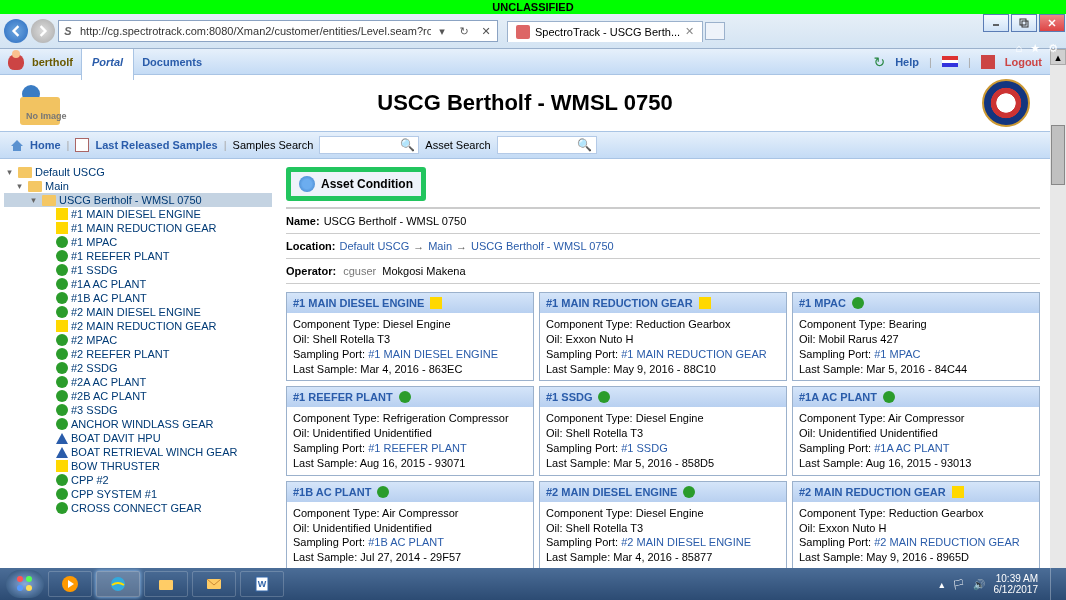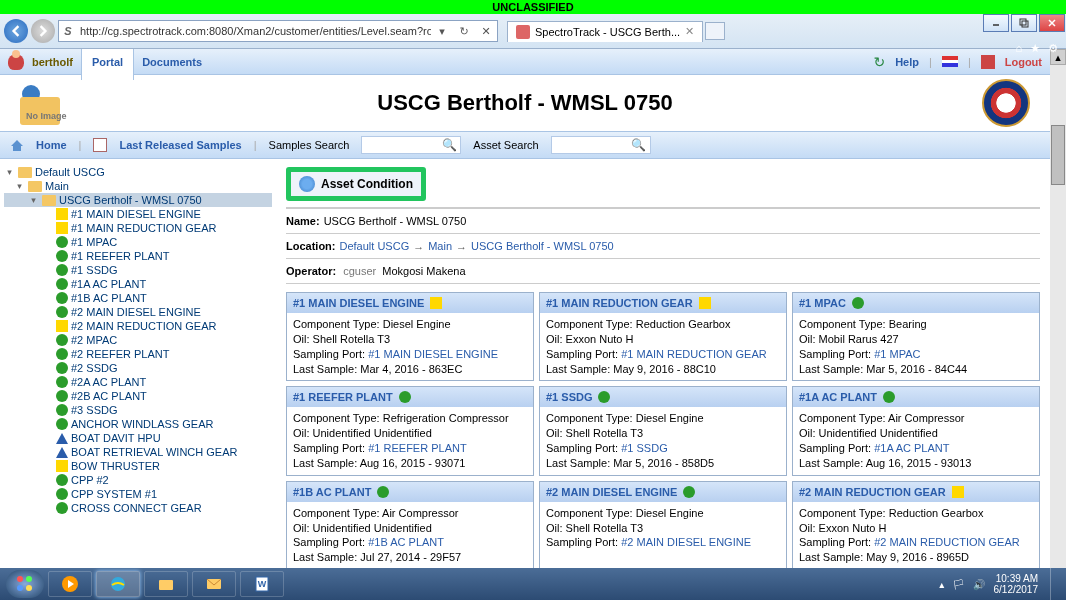--- a/index.html
+++ b/index.html
@@ -31,38 +31,38 @@
 .content-area { display: flex; height: 540px; }
 .scroll-right { width: 16px; background: #e8e8e8; display: flex; flex-direction: column; }
 .scroll-arrow { height: 16px; background: #d0d0d0; border: 1px solid #aaa; display: flex; align-items: center; justify-content: center; cursor: pointer; }
 .scroll-thumb { height: 60px; background: #c0c0c0; border: 1px solid #888; margin: 60px 1px 0; }
 
 .page { flex: 1; overflow: hidden; }
 .app-top-bar { background: linear-gradient(#e6f0fb,#c4dbf5); height: 26px; display: flex; align-items: center; padding: 0 8px; gap: 8px; border-bottom: 1px solid #a9c4e4; }
 .user-icon { width: 16px; height: 16px; background: #c44; border-radius: 50% 50% 40% 40%; position: relative; }
 .user-icon::before { content: ''; position: absolute; top: -4px; left: 4px; width: 8px; height: 8px; background: #fac090; border-radius: 50%; }
 .username { color: #6a5a00; font-weight: bold; cursor: pointer; }
-.portal-tab { background: #fff; padding: 12px 10px; border: 1px solid #a9c4e4; border-bottom: none; color: #2a5caa; font-weight: bold; cursor: pointer; }
+.portal-tab { background: #fff; padding: 12px 10px; border: 1px solid #a9c4e4; border-bottom: none; color: #2a5caa; font-weight: bold; cursor: pointer; font-style: italic; }
 .docs-link { color: #2a5caa; font-weight: bold; cursor: pointer; }
 .top-right { margin-left: auto; display: flex; align-items: center; gap: 10px; }
 .refresh-icon { color: #2a8844; font-size: 14px; cursor: pointer; }
 .help-link { color: #2a5caa; font-weight: bold; cursor: pointer; }
 .flag { width: 16px; height: 11px; background: linear-gradient(#d33 0 33%, #fff 33% 66%, #33d 66%); cursor: pointer; }
 .logout-icon { width: 14px; height: 14px; background: #c44; cursor: pointer; }
 .logout-text { color: #c44; font-weight: bold; cursor: pointer; }
 
 .page-header { display: flex; align-items: center; padding: 4px 20px; gap: 12px; background: #fff; }
 .logo-left { width: 48px; height: 44px; position: relative; }
 .folder-shape { width: 40px; height: 28px; background: #f2c361; border-radius: 3px; position: absolute; bottom: 0; }
 .folder-arrow { position: absolute; top: 4px; left: 2px; width: 18px; height: 18px; background: #3a7cc4; border-radius: 50%; }
 .no-image { position: absolute; bottom: 4px; left: 6px; font-size: 9px; color: #777; font-weight: bold; }
 .page-title { flex: 1; text-align: center; font-size: 22px; font-weight: bold; color: #000; }
 .seal { width: 48px; height: 48px; border-radius: 50%; background: radial-gradient(#fff 30%, #c33 32% 48%, #13357f 50%); border: 2px solid #c93; position: relative; }
 
-.search-row { background: linear-gradient(#e6f0fb,#c4dbf5); height: 28px; display: flex; align-items: center; padding: 8px 10px; gap: 12px; border-top: 1px solid #a9c4e4; border-bottom: 1px solid #a9c4e4; }
+.search-row { background: linear-gradient(#e6f0fb,#c4dbf5); height: 28px; display: flex; align-items: center; padding: 8px 10px; gap: 6px; border-top: 1px solid #a9c4e4; border-bottom: 1px solid #a9c4e4; }
 .home-icon { width: 14px; height: 14px; display: inline-block; }
 .home-icon svg { width: 14px; height: 14px; }
 .search-link { color: #2a5caa; font-weight: bold; cursor: pointer; }
 .sep { color: #aaa; }
 .clipboard-icon { width: 14px; height: 14px; background: #fff; border: 1px solid #a66; }
 .search-label { font-weight: normal; }
 .search-box { width: 100px; height: 18px; background: #fff; border: 1px solid #b4cae7; display: flex; align-items: center; justify-content: flex-end; padding-right: 3px; }
 .mag-icon { color: #b84; font-size: 12px; cursor: pointer; }
 
 .main-split { display: flex; height: 445px; }
@@ -443,20 +443,21 @@
             </div>
             <div class="card">
     <div class="card-head">
       <span class="card-title">#2 MAIN DIESEL ENGINE</span>
       <span class="status-cir"></span>
     </div>
     <div class="card-body">
       <div><b>Component Type:</b> Diesel Engine</div>
       <div><b>Oil:</b> Shell Rotella T3</div>
       <div><b>Sampling Port:</b> <span class="port-link">#2 MAIN DIESEL ENGINE</span></div>
+      <div><b>Last Sample:</b> Mar 4, 2016 - 85877</div>
     </div>
             </div>
             <div class="card">
     <div class="card-head">
       <span class="card-title">#2 MAIN REDUCTION GEAR</span>
       <span class="status-sq"></span>
     </div>
     <div class="card-body">
       <div><b>Component Type:</b> Reduction Gearbox</div>
       <div><b>Oil:</b> Exxon Nuto H</div>

